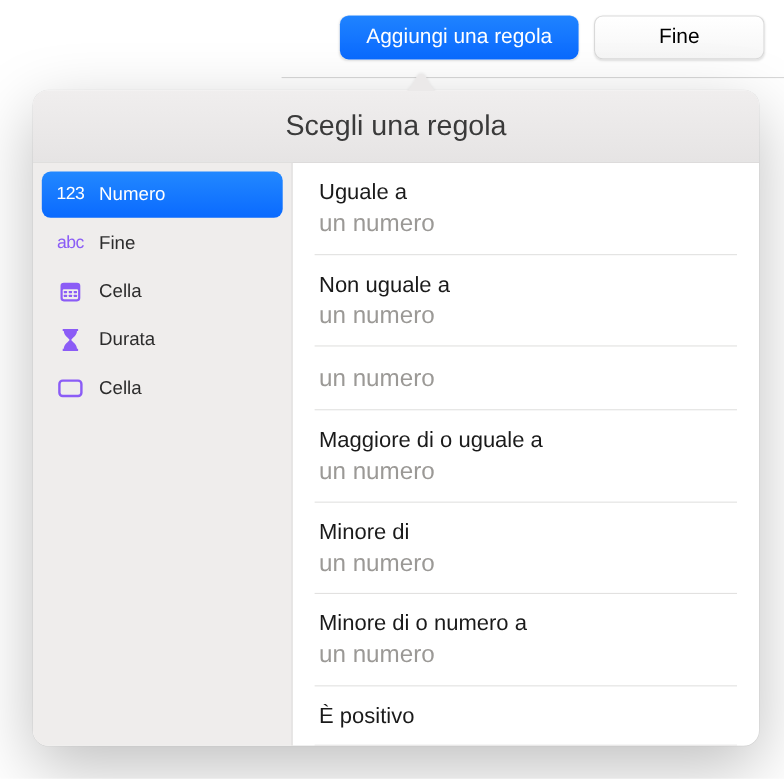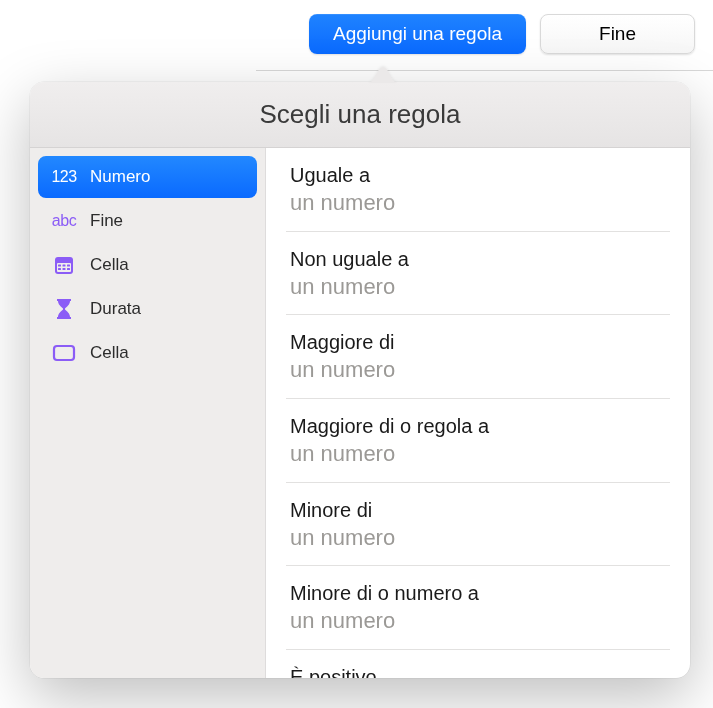--- a/index.html
+++ b/index.html
@@ -243,26 +243,25 @@
         <div class="rule-title">Uguale a</div>
         <div class="rule-sub">un numero</div>
       </div>
 
       <div class="rule-item">
         <div class="rule-title">Non uguale a</div>
         <div class="rule-sub">un numero</div>
       </div>
 
       <div class="rule-item">
-        <div class="rule-title">Maggiore di</div>
-        <div class="rule-sub">un numero</div>
-      </div>
-
-      <div class="rule-item">
-        <div class="rule-title">Maggiore di o regola a</div>
+        <div class="rule-sub">un numero</div>
+      </div>
+
+      <div class="rule-item">
+        <div class="rule-title">Maggiore di o uguale a</div>
         <div class="rule-sub">un numero</div>
       </div>
 
       <div class="rule-item">
         <div class="rule-title">Minore di</div>
         <div class="rule-sub">un numero</div>
       </div>
 
       <div class="rule-item">
         <div class="rule-title">Minore di o numero a</div>

